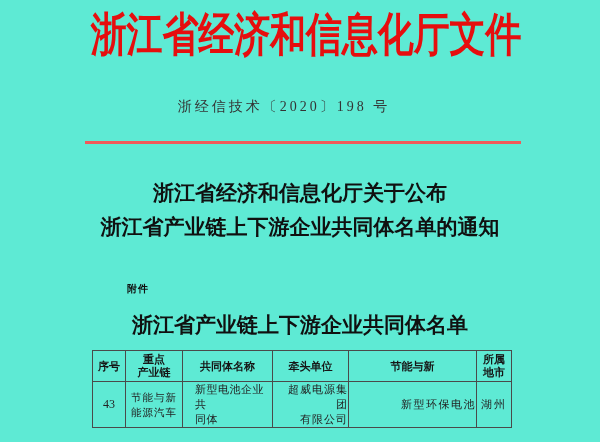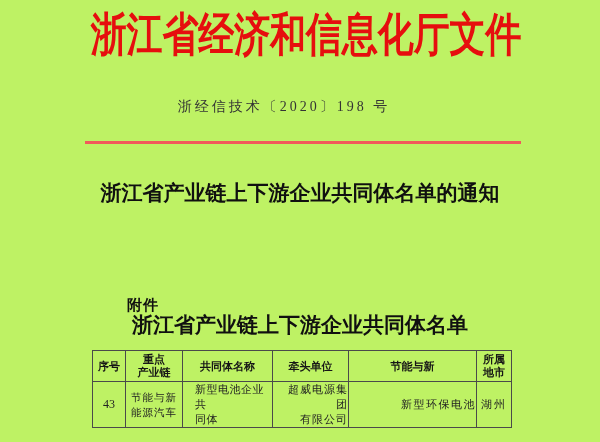--- a/index.html
+++ b/index.html
@@ -10,21 +10,21 @@
   }
   *{margin:0;padding:0;box-sizing:border-box;}
   html,body{background:#ffffff;}
   body{
     width:600px;height:442px;
     font-family:"Liberation Serif","DejaVu Serif",serif;
     color:var(--ink);
     position:relative;
     overflow:hidden;
   }
-  .page{position:relative;width:600px;height:442px;background:#bef264;}
+  .page{position:relative;width:600px;height:442px;background:#5eead4;}
 
   .agency-title{
     position:absolute;top:10px;left:6px;width:600px;
     text-align:center;white-space:nowrap;
     color:var(--title-red);
     font-weight:bold;font-size:46px;line-height:50px;
     transform:scaleX(0.78);transform-origin:50% 50%;
     letter-spacing:0px;
   }
   .doc-number{
@@ -38,23 +38,23 @@
     position:absolute;top:141px;left:85px;width:436px;height:3px;
     background:var(--line-red);
   }
   .notice-title{
     position:absolute;top:176px;left:0;width:600px;
     text-align:center;font-weight:bold;font-size:21px;line-height:34px;
     color:#101010;
   }
   .notice-title .line{display:block;}
   .attachment-label{
-    position:absolute;top:296px;left:95px;
+    position:absolute;top:280px;left:95px;
     font-family:"Liberation Sans","DejaVu Sans",sans-serif;
-    font-weight:bold;font-size:15px;line-height:18px;letter-spacing:1px;
+    font-weight:bold;font-size:10px;line-height:18px;letter-spacing:1px;
     color:#101010;
     padding-left:32px;
   }
   .table-title{
     position:absolute;top:311px;left:0;width:600px;
     text-align:center;font-weight:bold;font-size:21px;line-height:28px;
     color:#101010;
   }
   table.doc-table{
     position:absolute;top:350px;left:92px;
@@ -87,20 +87,21 @@
 
 <div class="page">
 
   <div class="agency-title">浙江省经济和信息化厅文件</div>
 
   <div class="doc-number">浙经信技术〔2020〕198 号</div>
 
   <div class="red-line"></div>
 
   <div class="notice-title">
+    <span class="line">浙江省经济和信息化厅关于公布</span>
     <span class="line">浙江省产业链上下游企业共同体名单的通知</span>
   </div>
 
   <div class="attachment-label">附件</div>
 
   <div class="table-title">浙江省产业链上下游企业共同体名单</div>
 
   <table class="doc-table">
     <colgroup>
       <col style="width:33px">

